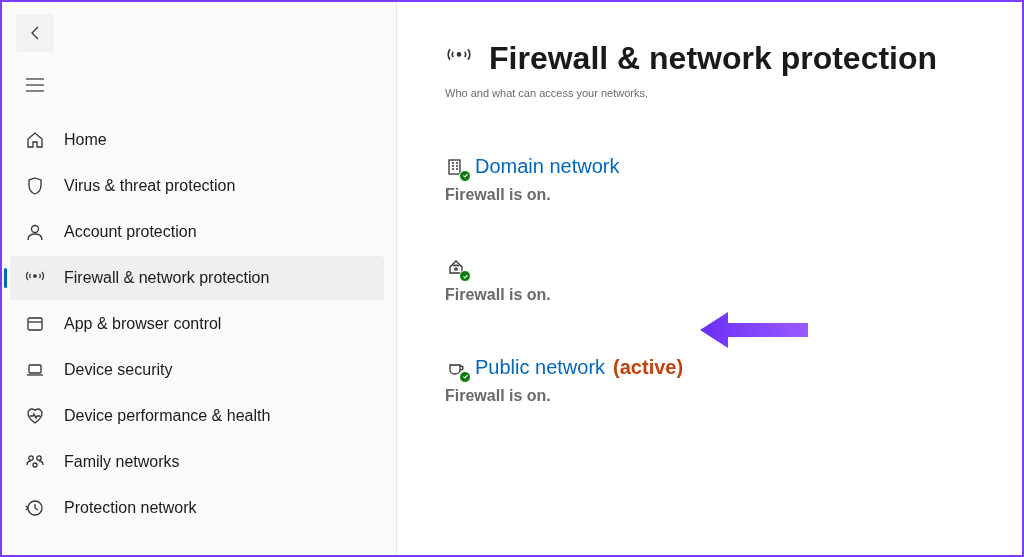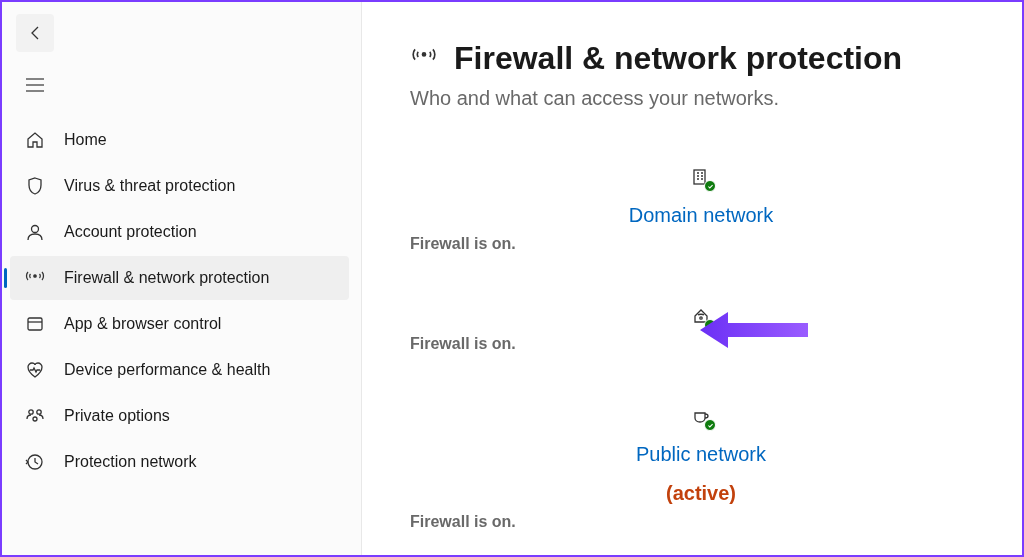--- a/index.html
+++ b/index.html
@@ -10,21 +10,21 @@
     }
     body {
       width: 1024px;
       height: 557px;
       background: #fff;
       border: 2px solid #7a3cff;
       display: flex;
       overflow: hidden;
     }
     .sidebar {
-      width: 360px;
+      width: 395px;
       padding: 12px 12px 0 8px;
       background: #fbfbfb;
       border-right: 1px solid #e8e8e8;
       display: flex;
       flex-direction: column;
       position: relative;
     }
     .back-btn {
       width: 38px;
       height: 38px;
@@ -91,34 +91,33 @@
       align-items: center;
       gap: 16px;
       margin-bottom: 10px;
     }
     .page-title {
       font-size: 32px;
       font-weight: 600;
       color: #1a1a1a;
     }
     .page-subtitle {
-      font-size: 20px;
+      font-size: 11px;
       color: #696969;
       margin-bottom: 56px;
     }
     .network-section {
       margin-bottom: 52px;
       position: relative;
     }
     .network-header {
       display: flex;
       align-items: center;
-      gap: 16px;
+      gap: 8px;
       margin-bottom: 8px;
-      flex-direction: column;
     }
     .network-title {
       font-size: 20px;
       font-weight: 400;
       color: #0067c0;
       cursor: pointer;
     }
     .network-active {
       font-size: 20px;
       font-weight: 700;
@@ -223,20 +222,29 @@
   <div class="nav-item">
     <span class="nav-icon">
       <svg width="20" height="20" viewBox="0 0 20 20" fill="none" stroke="#333" stroke-width="1.3">
           <rect x="3" y="4" width="14" height="12" rx="1.5"></rect>
           <line x1="3" y1="8" x2="17" y2="8"></line>
         </svg>
     </span>
     <span class="nav-label">App &amp; browser control</span>
   </div>
 
+  <div class="nav-item">
+    <span class="nav-icon">
+      <svg width="20" height="20" viewBox="0 0 20 20" fill="none" stroke="#333" stroke-width="1.3">
+          <rect x="4" y="5" width="12" height="8" rx="1"></rect>
+          <line x1="2" y1="15" x2="18" y2="15"></line>
+        </svg>
+    </span>
+    <span class="nav-label">Device security</span>
+  </div>
 
   <div class="nav-item">
     <span class="nav-icon">
       <svg width="20" height="20" viewBox="0 0 20 20" fill="none" stroke="#333" stroke-width="1.3">
           <path d="M10 17 C10 17 3 12 3 7 C3 5 5 3 7 3 C8.5 3 10 4 10 5 C10 4 11.5 3 13 3 C15 3 17 5 17 7 C17 12 10 17 10 17 Z"></path>
           <path d="M5 10 L8 10 L9 8 L11 12 L12 10 L15 10"></path>
         </svg>
     </span>
     <span class="nav-label">Device performance &amp; health</span>
   </div>
@@ -244,21 +252,21 @@
   <div class="nav-item">
     <span class="nav-icon">
       <svg width="20" height="20" viewBox="0 0 20 20" fill="none" stroke="#333" stroke-width="1.3">
           <circle cx="6" cy="6" r="2.2"></circle>
           <circle cx="14" cy="6" r="2.2"></circle>
           <circle cx="10" cy="13" r="2"></circle>
           <path d="M2 13 C2 10 4 9 6 9"></path>
           <path d="M18 13 C18 10 16 9 14 9"></path>
         </svg>
     </span>
-    <span class="nav-label">Private options</span>
+    <span class="nav-label">Family networks</span>
   </div>
 
   <div class="nav-item">
     <span class="nav-icon">
       <svg width="20" height="20" viewBox="0 0 20 20" fill="none" stroke="#333" stroke-width="1.3">
           <circle cx="10" cy="10" r="7"></circle>
           <path d="M10 6 V10 L13 12"></path>
           <path d="M3 10 L1 8"></path>
           <path d="M3 10 L1 12"></path>
         </svg>

